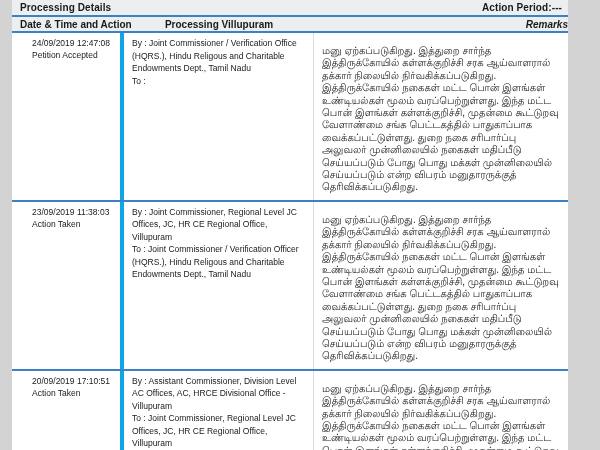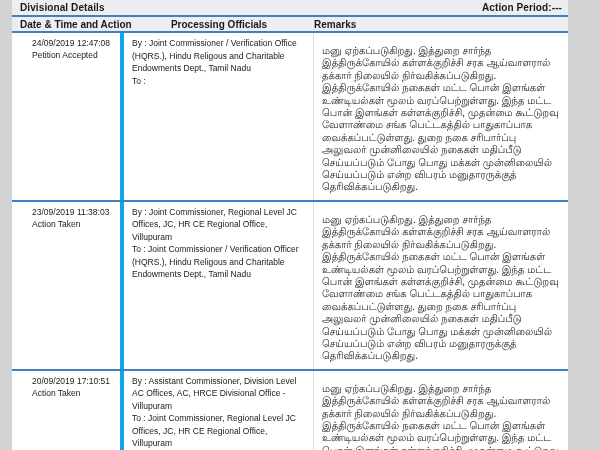--- a/index.html
+++ b/index.html
@@ -70,21 +70,21 @@
     top: 0;
     height: 20px;
     line-height: 16px;
     font-size: 10px;
     font-weight: bold;
     color: #1a1a1a;
     white-space: nowrap;
   }
   .th-date    { left: 8px; }
   .th-off     { left: 112px; width: 190px; text-align: center; }
-  .th-remarks { left: 302px; width: 254px; text-align: left; }
+  .th-remarks { left: 302px; width: 254px; text-align: right; font-style: italic; }
 
   
   .tbody {
     position: relative;
     background: #ffffff;
   }
 
   .trow {
     position: relative;
     display: flex;
@@ -142,27 +142,27 @@
     margin-top: 8px;
   }
 </style>
 </head>
 <body>
 
 <div id="page">
   <div id="sheet">
 
     <div class="banner">
-      <span class="banner-title">Divisional Details</span>
+      <span class="banner-title">Processing Details</span>
       <span class="banner-pending">Action Period:---</span>
     </div>
 
     <div class="thead">
       <span class="cell th-date">Date &amp; Time and Action</span>
-      <span class="cell th-off">Processing Officials</span>
+      <span class="cell th-off">Processing Villupuram</span>
       <span class="cell th-remarks">Remarks</span>
     </div>
 
     <div class="tbody" id="tbody">
         <div class="trow">
           <div class="col-date">
             <div class="datetime">24/09/2019 12:47:08</div>
             <div class="action">Petition Accepted</div>
           </div>
           <div class="col-off">

